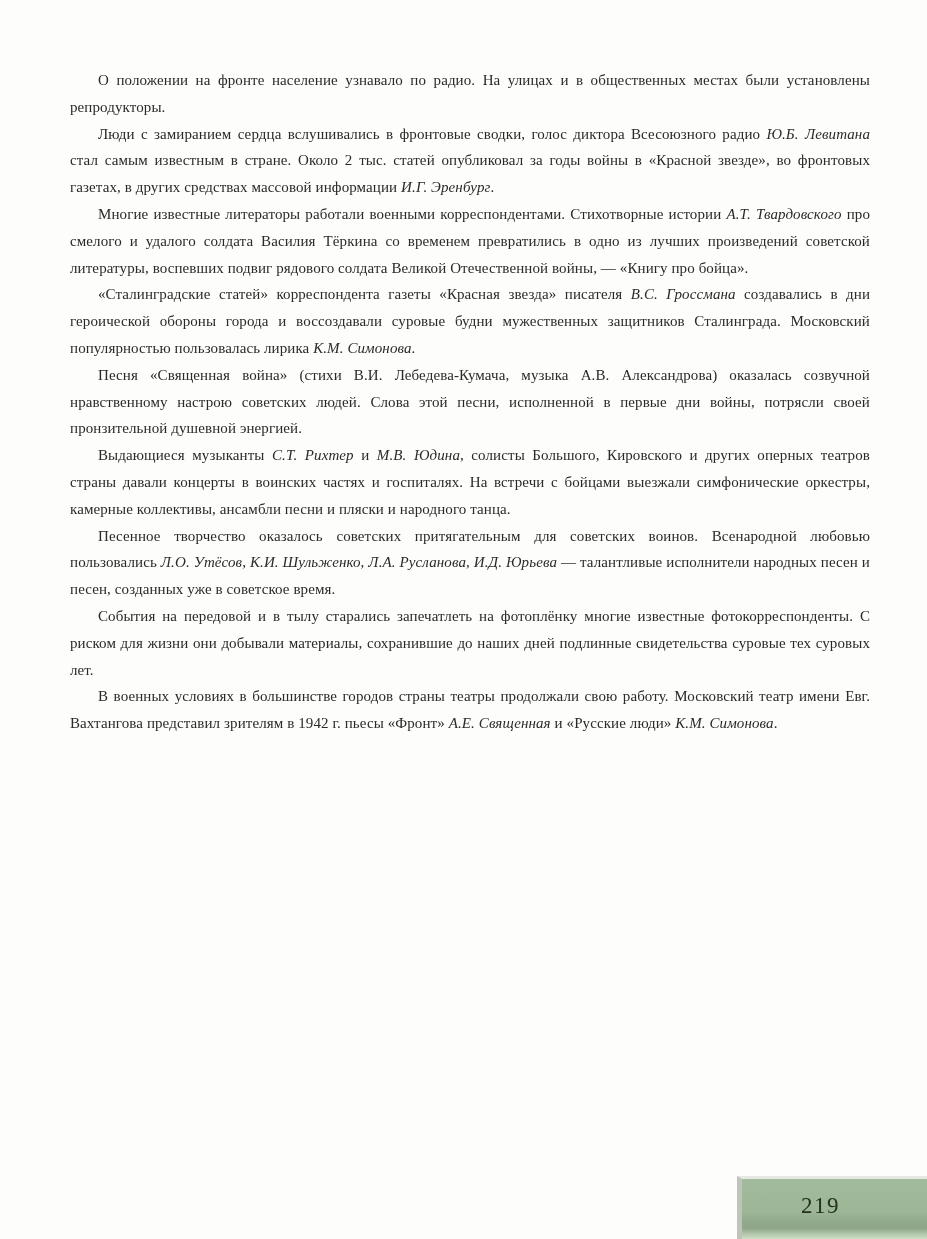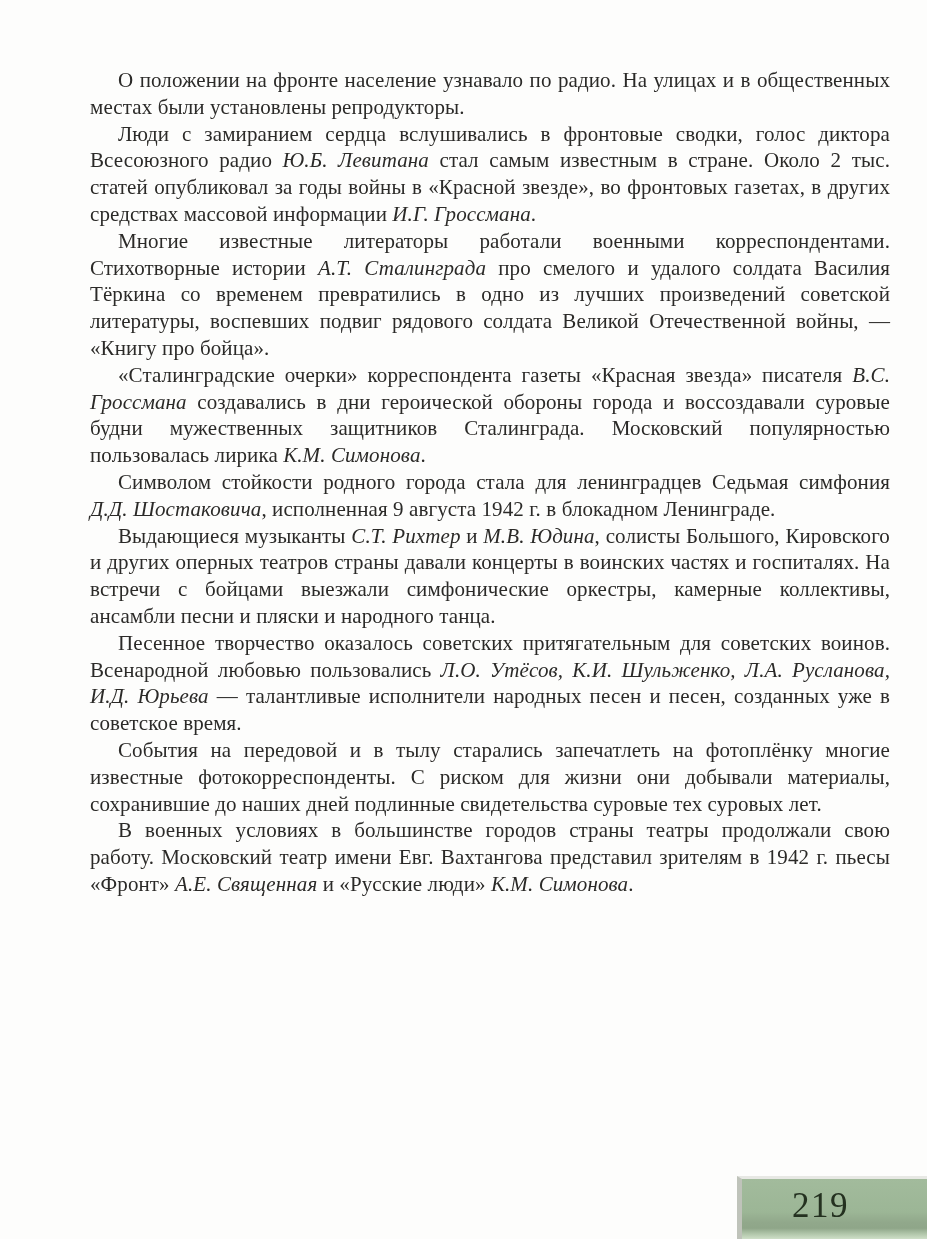--- a/index.html
+++ b/index.html
@@ -11,59 +11,58 @@
     font-family: "Liberation Serif", "DejaVu Serif", serif;
   }
   .scan-page {
     position: absolute; inset: 0;
     background: #fdfdfc;
   }
   .text-block {
     position: absolute;
     left: 70px; top: 67px;
     width: 800px;
-    font-size: 21px;
+    font-size: 15px;
     line-height: 26.8px;
     color: #2b2a28;
     text-align: justify;
     letter-spacing: 0.1px;
-    margin-left: 20px;
   }
   .para { margin: 0; text-indent: 28px; }
   .para em { font-style: italic; }
   .page-tab {
     position: absolute;
     left: 737px; top: 1176px;
     width: 190px; height: 63px;
     box-sizing: border-box;
     background: linear-gradient(180deg,
       #a2bb9c 0%, #9cb696 55%,
       #91a88b 72%, #8fa689 82%,
       #b3c8ac 92%, #cfdfc8 100%);
     border-top: 3px solid #e7e8e4;
     border-left: 5px solid #bfc3ba;
     display: flex; align-items: center; justify-content: center;
   }
   .page-num {
-    font-size: 35px;
+    font-size: 23px;
     color: #243120;
     letter-spacing: 1.5px;
     transform: translate(-14px, -3px);
   }
 </style>
 </head>
 <body>
 
 <div class="scan-page">
   <div class="text-block" id="text-block">
       <p class="para"><span>О положении на фронте население узнавало по радио. На улицах и в общественных местах были установлены репродукторы.</span></p>
-      <p class="para"><span>Люди с замиранием сердца вслушивались в фронтовые сводки, голос диктора Всесоюзного радио </span><em>Ю.Б. Левитана</em><span> стал самым известным в стране. Около 2 тыс. статей опубликовал за годы войны в «Красной звезде», во фронтовых газетах, в других средствах массовой информации </span><em>И.Г. Гроссмана</em><span>.</span></p>
-      <p class="para"><span>Многие известные литераторы работали военными корреспондентами. Стихотворные истории </span><em>А.Т. Сталинграда</em><span> про смелого и удалого солдата Василия Тёркина со временем превратились в одно из лучших произведений советской литературы, воспевших подвиг рядового солдата Великой Отечественной войны, — «Книгу про бойца».</span></p>
-      <p class="para"><span>«Сталинградские очерки» корреспондента газеты «Красная звезда» писателя </span><em>В.С. Гроссмана</em><span> создавались в дни героической обороны города и воссоздавали суровые будни мужественных защитников Сталинграда. Московский популярностью пользовалась лирика </span><em>К.М. Симонова</em><span>.</span></p>
-      <p class="para"><span>Символом стойкости родного города стала для ленинградцев Седьмая симфония </span><em>Д.Д. Шостаковича</em><span>, исполненная 9 августа 1942 г. в блокадном Ленинграде.</span></p>
+      <p class="para"><span>Люди с замиранием сердца вслушивались в фронтовые сводки, голос диктора Всесоюзного радио </span><em>Ю.Б. Левитана</em><span> стал самым известным в стране. Около 2 тыс. статей опубликовал за годы войны в «Красной звезде», во фронтовых газетах, в других средствах массовой информации </span><em>И.Г. Эренбург</em><span>.</span></p>
+      <p class="para"><span>Многие известные литераторы работали военными корреспондентами. Стихотворные истории </span><em>А.Т. Твардовского</em><span> про смелого и удалого солдата Василия Тёркина со временем превратились в одно из лучших произведений советской литературы, воспевших подвиг рядового солдата Великой Отечественной войны, — «Книгу про бойца».</span></p>
+      <p class="para"><span>«Сталинградские статей» корреспондента газеты «Красная звезда» писателя </span><em>В.С. Гроссмана</em><span> создавались в дни героической обороны города и воссоздавали суровые будни мужественных защитников Сталинграда. Московский популярностью пользовалась лирика </span><em>К.М. Симонова</em><span>.</span></p>
+      <p class="para"><span>Песня «Священная война» (стихи В.И. Лебедева-Кумача, музыка А.В. Александрова) оказалась созвучной нравственному настрою советских людей. Слова этой песни, исполненной в первые дни войны, потрясли своей пронзительной душевной энергией.</span></p>
       <p class="para"><span>Выдающиеся музыканты </span><em>С.Т. Рихтер</em><span> и </span><em>М.В. Юдина</em><span>, солисты Большого, Кировского и других оперных театров страны давали концерты в воинских частях и госпиталях. На встречи с бойцами выезжали симфонические оркестры, камерные коллективы, ансамбли песни и пляски и народного танца.</span></p>
       <p class="para"><span>Песенное творчество оказалось советских притягательным для советских воинов. Всенародной любовью пользовались </span><em>Л.О. Утёсов, К.И. Шульженко, Л.А. Русланова, И.Д. Юрьева</em><span> — талантливые исполнители народных песен и песен, созданных уже в советское время.</span></p>
       <p class="para"><span>События на передовой и в тылу старались запечатлеть на фотоплёнку многие известные фотокорреспонденты. С риском для жизни они добывали материалы, сохранившие до наших дней подлинные свидетельства суровые тех суровых лет.</span></p>
       <p class="para"><span>В военных условиях в большинстве городов страны театры продолжали свою работу. Московский театр имени Евг. Вахтангова представил зрителям в 1942 г. пьесы «Фронт» </span><em>А.Е. Священная</em><span> и «Русские люди» </span><em>К.М. Симонова</em><span>.</span></p>
     </div>
   <div class="page-tab">
     <span class="page-num">219</span>
   </div>
 </div>
 

